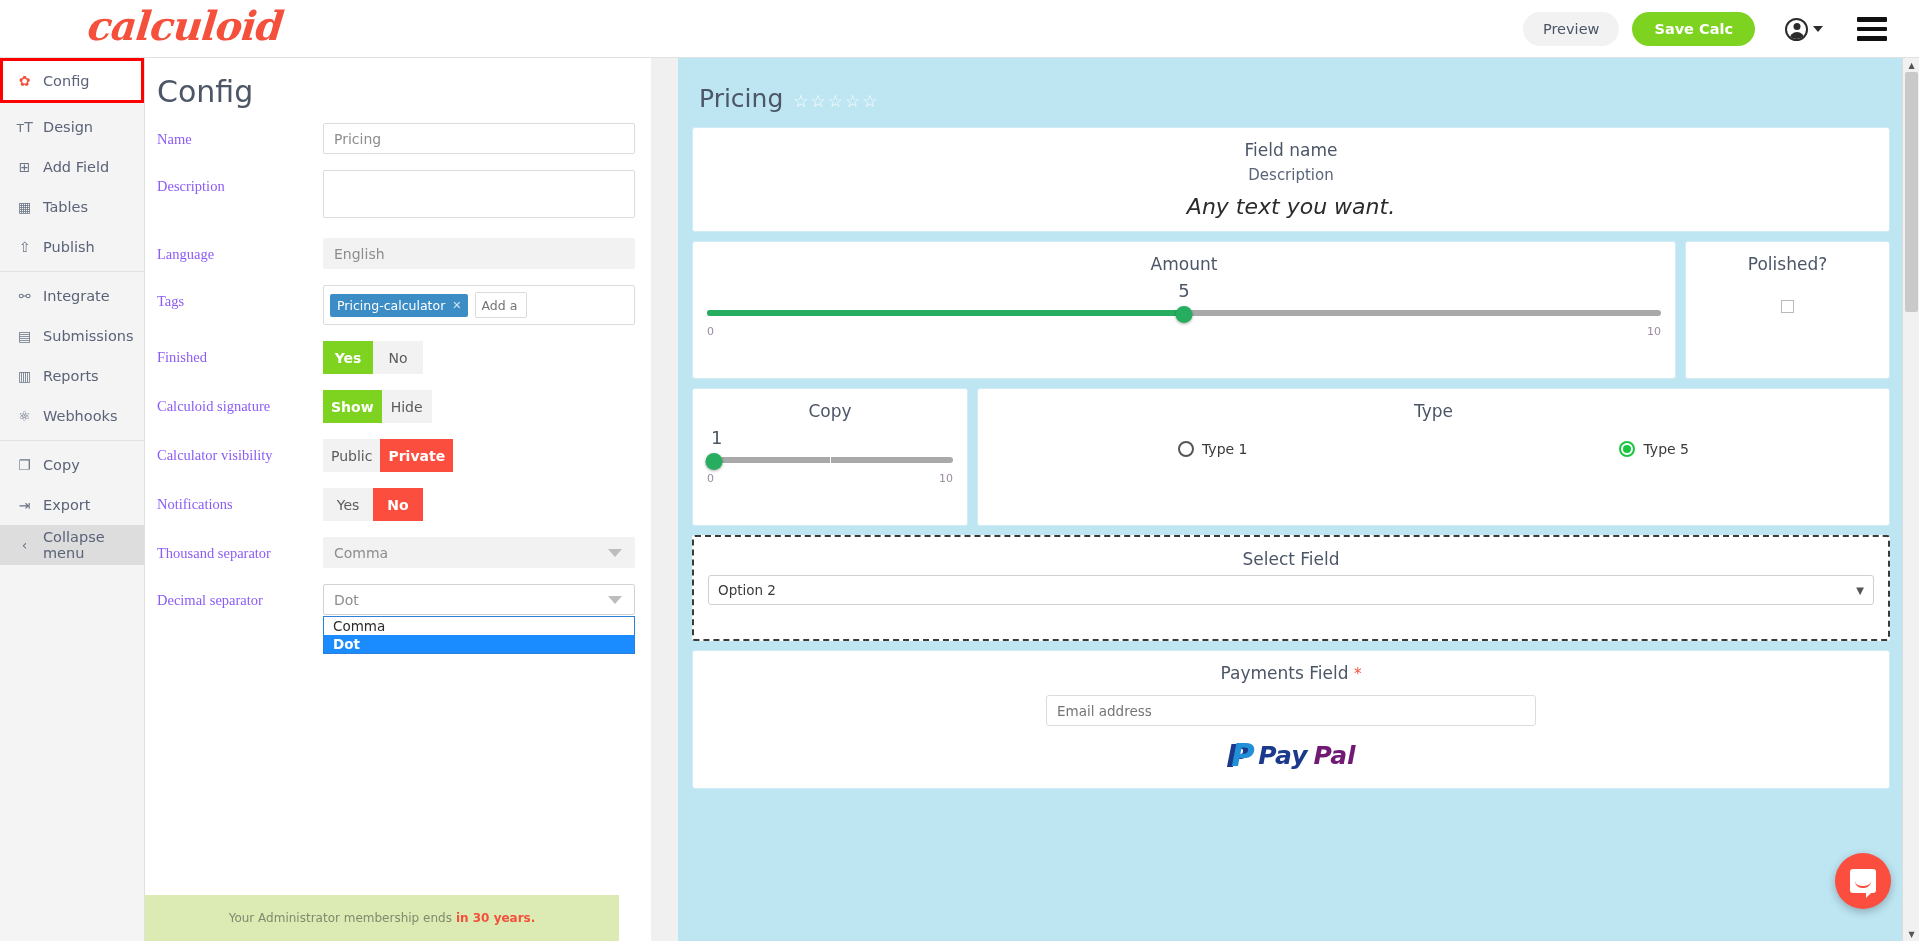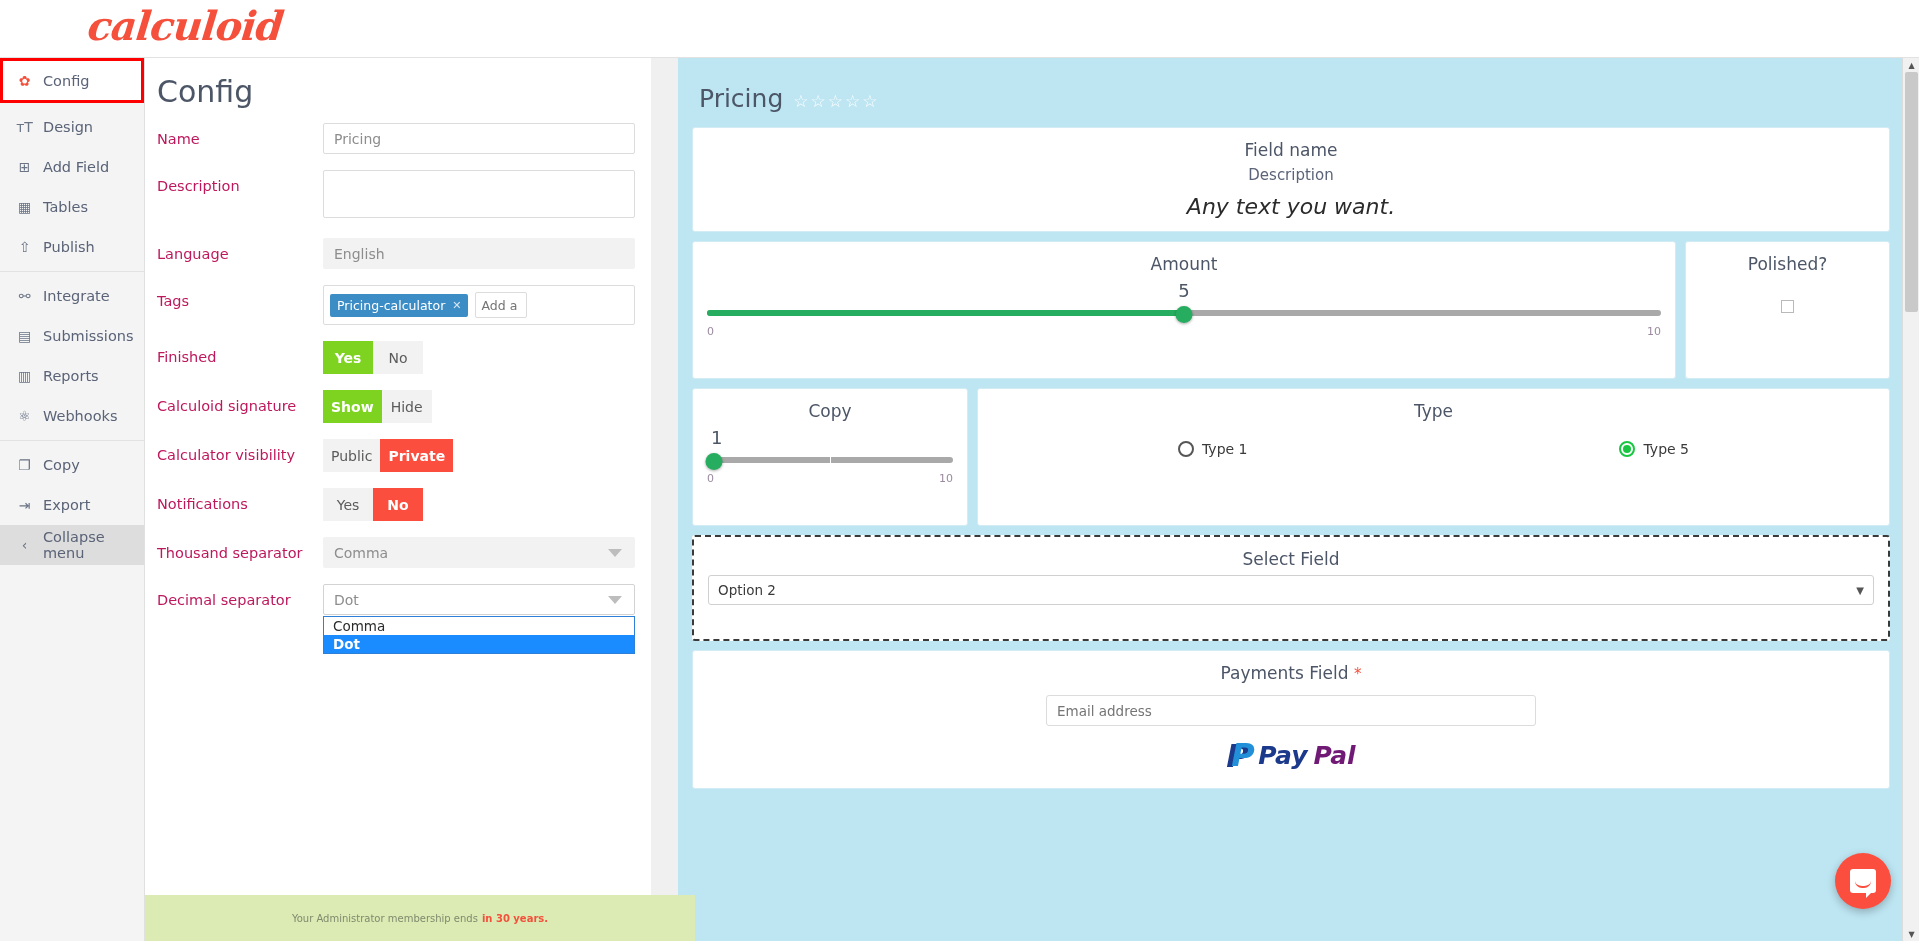--- a/index.html
+++ b/index.html
@@ -102,22 +102,23 @@
   .config-title {
     font-size: 30px; color: #4c5667; font-weight: normal;
     margin: 16px 0 14px 12px;
   }
   .frow {
     display: flex; align-items: flex-start;
     margin-bottom: 16px; padding-left: 12px;
   }
   .flabel {
     width: 166px; flex: 0 0 166px;
-    font-size: 14.5px; color: #be185d;
+    font-size: 14.5px; color: #8b5cf6;
     padding-top: 8px;
+    font-family: Liberation Serif, serif;
   }
   .fctrl { flex: 1; }
   .inp {
     width: 312px; height: 31px;
     border: 1px solid #dcdcdc; border-radius: 2px;
     background: #fff; color: #8d8d8d;
     font-size: 14px; padding: 0 10px;
     font-family: "DejaVu Sans", sans-serif;
   }
   .inp.readonly { background: #f2f2f2; border-color: #f2f2f2; }
@@ -182,23 +183,23 @@
   .dd-opt.sel { background: #1a8cff; color: #fff; font-weight: bold; }
   .delete-calc {
     display: flex; align-items: center; gap: 7px;
     margin: 8px 0 0 12px; padding-left: 166px;
     font-size: 14.5px; color: #d9534f; cursor: pointer;
   }
   .delete-calc .dx { color: #d9534f; font-weight: bold; font-size: 14px; }
 
   
   .footer-notice {
-    position: absolute; bottom: 0; left: 145px; width: 550px; height: 46px;
+    position: absolute; bottom: 0; left: 145px; width: 474px; height: 46px;
     background: #dcebb4; display: flex; align-items: center; justify-content: center;
-    font-size: 10px; color: #7f8a6e; z-index: 25;
+    font-size: 12px; color: #7f8a6e; z-index: 25;
   }
   .footer-notice b { color: #f4503c; margin-left: 4px; }
 
   
   .preview-wrap {
     position: absolute; top: 58px; left: 651px; width: 1268px; height: 883px;
     background: #f0f0f0; overflow: hidden;
   }
   .preview-canvas {
     position: absolute; left: 27px; top: 0; width: 1226px; min-height: 883px;
@@ -308,20 +309,33 @@
     border-bottom: 2px solid #fb4e3e; border-radius: 0 0 10px 10px;
   }
 </style>
 </head>
 <body>
 
 <div class="app">
 
   <div class="topbar">
     <div class="brand">calculoid</div>
+    <div class="topbar-right">
+      <button class="btn-preview">Preview</button>
+      <button class="btn-save">Save Calc</button>
+      <div class="user-menu">
+        <span class="avatar-ico"></span>
+        <span class="caret-dn"></span>
+      </div>
+      <div class="hamburger">
+        <i></i>
+          <i></i>
+          <i></i>
+      </div>
+    </div>
   </div>
 
   <div class="sidebar">
     <div class="side-item active-config">
       <span class="si-ico">✿</span>
       <span>Config</span>
     </div>
     <div class="si-gap"></div>
     <div class="side-item">
       <span class="si-ico">ᴛT</span>

